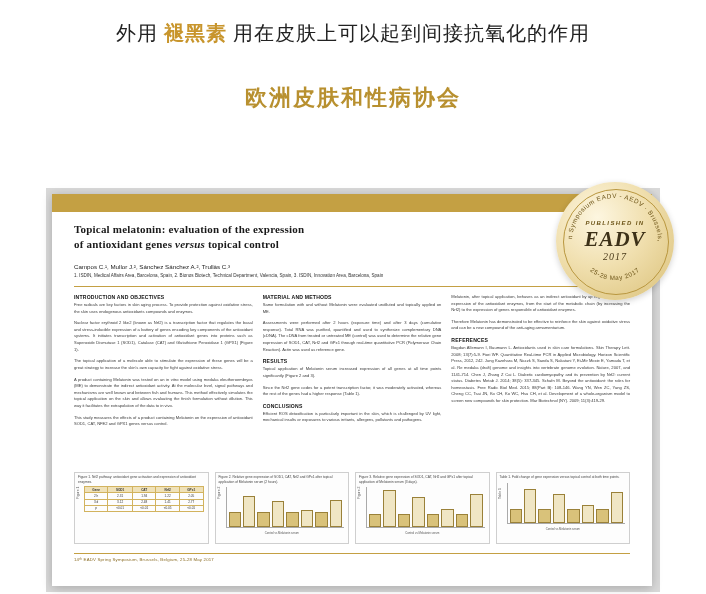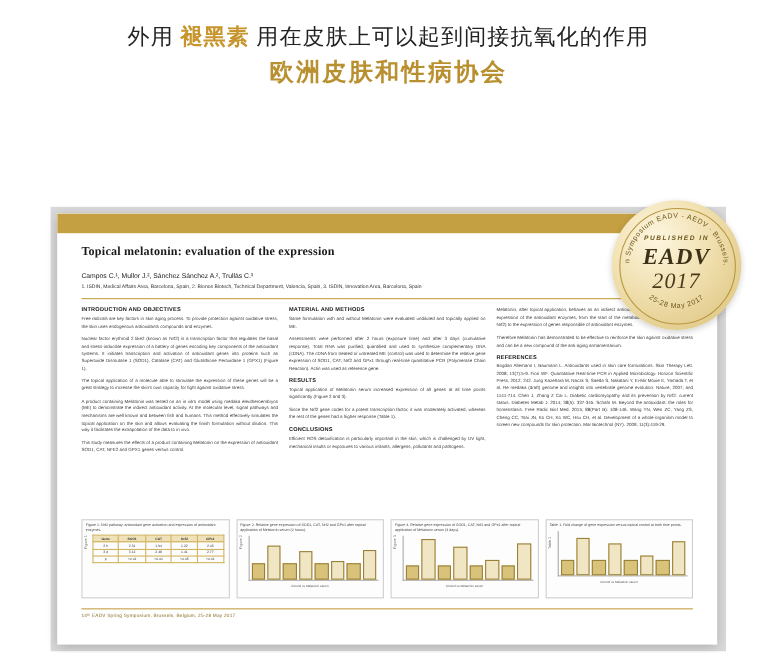--- a/index.html
+++ b/index.html
@@ -37,21 +37,21 @@
     font-size: 20px;
     color: #222222;
     letter-spacing: 1px;
   }
   .subline .hl {
     color: #c8952c;
     font-weight: bold;
   }
   .org-line {
     text-align: center;
-    margin-top: 4px;
+    margin-top: 36px;
     font-family: "Liberation Serif", serif;
     font-size: 22px;
     font-weight: bold;
     color: #b8902f;
     letter-spacing: 2px;
   }
 
   
   .poster-wrap {
     position: absolute;
@@ -276,21 +276,21 @@
     font-family: "Liberation Serif", serif;
     font-size: 21px;
     font-weight: bold;
     color: #3d3118;
     letter-spacing: 1px;
     line-height: 1.05;
     margin-top: 2px;
   }
   .seal-year {
     font-family: "Liberation Serif", serif;
-    font-size: 20px;
+    font-size: 10px;
     color: #4a3a1a;
     letter-spacing: 1px;
   }
   .seal-arc {
     position: absolute;
     left: 0; top: 0;
     width: 118px;
     height: 118px;
   }
   .seal-arc text {
@@ -315,20 +315,21 @@
   <div class="poster-wrap">
     <div class="poster-shadow"></div>
 
     <div class="poster">
       <div class="poster-topbar"></div>
 
       <div class="poster-inner">
 
         <div class="ptitle">
           <div>Topical melatonin: evaluation of the expression</div>
+          <div><span>of antioxidant genes </span><em>versus</em><span> topical control</span></div>
         </div>
 
         <div class="pauthors">Campos C.¹, Mullor J.², Sánchez Sánchez A.², Trullàs C.³</div>
         <div class="paffil">1. ISDIN, Medical Affairs Area, Barcelona, Spain, 2. Bionos Biotech, Technical Department, Valencia, Spain, 3. ISDIN, Innovation Area, Barcelona, Spain</div>
         <div class="gold-rule"></div>
 
         <div class="cols">
 
           <div class="col">
             <div class="sec-h">INTRODUCTION AND OBJECTIVES</div>

